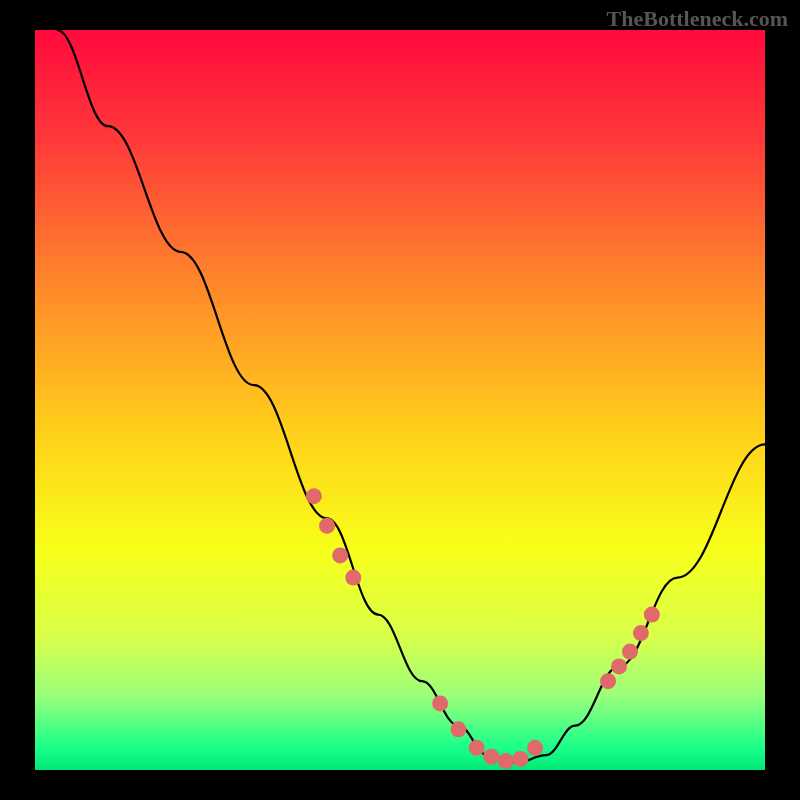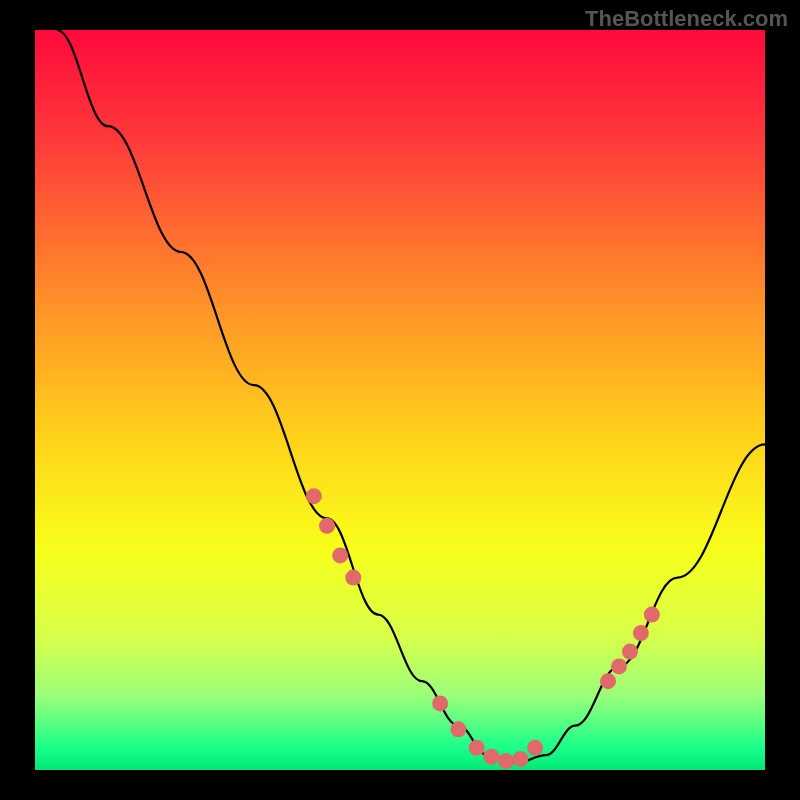--- a/index.html
+++ b/index.html
@@ -12,20 +12,21 @@
     overflow: hidden;
   }
   .watermark {
     position: absolute;
     top: 6px;
     right: 12px;
     color: #555;
     font-size: 22px;
     font-weight: bold;
     z-index: 10;
+    font-family: Liberation Serif, serif;
   }
   .plot {
     position: absolute;
     left: 35px;
     top: 30px;
     width: 730px;
     height: 740px;
   }
   .plot svg {
     width: 100%;

